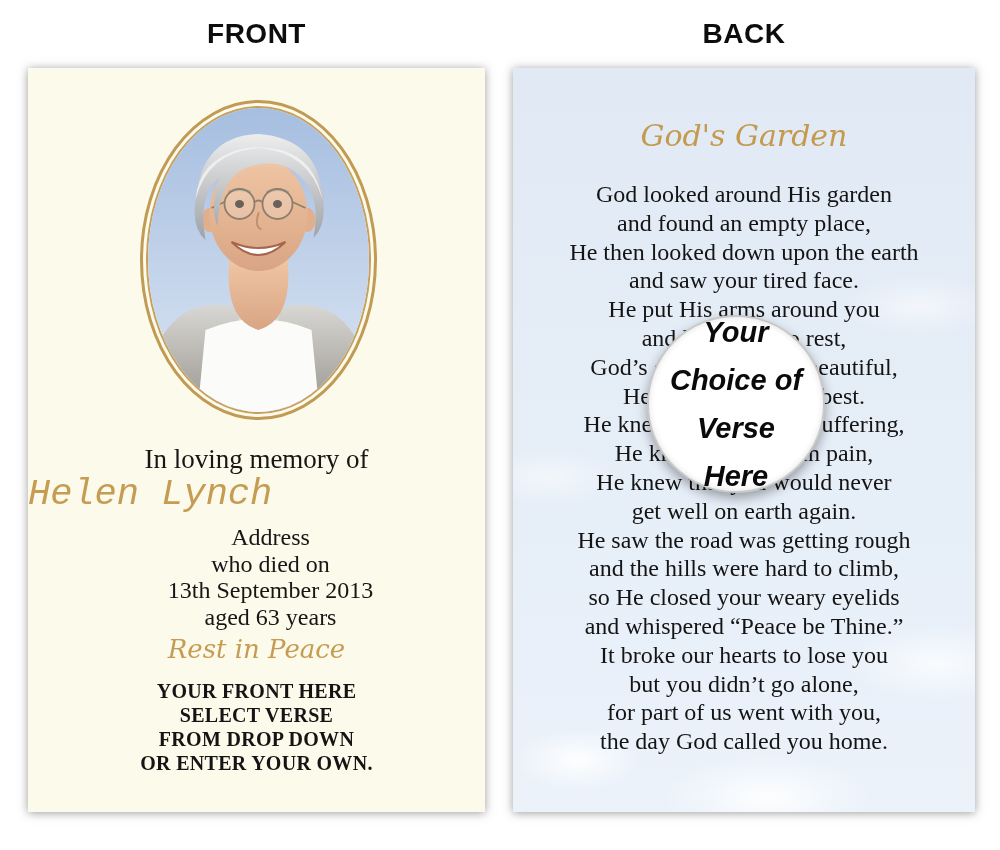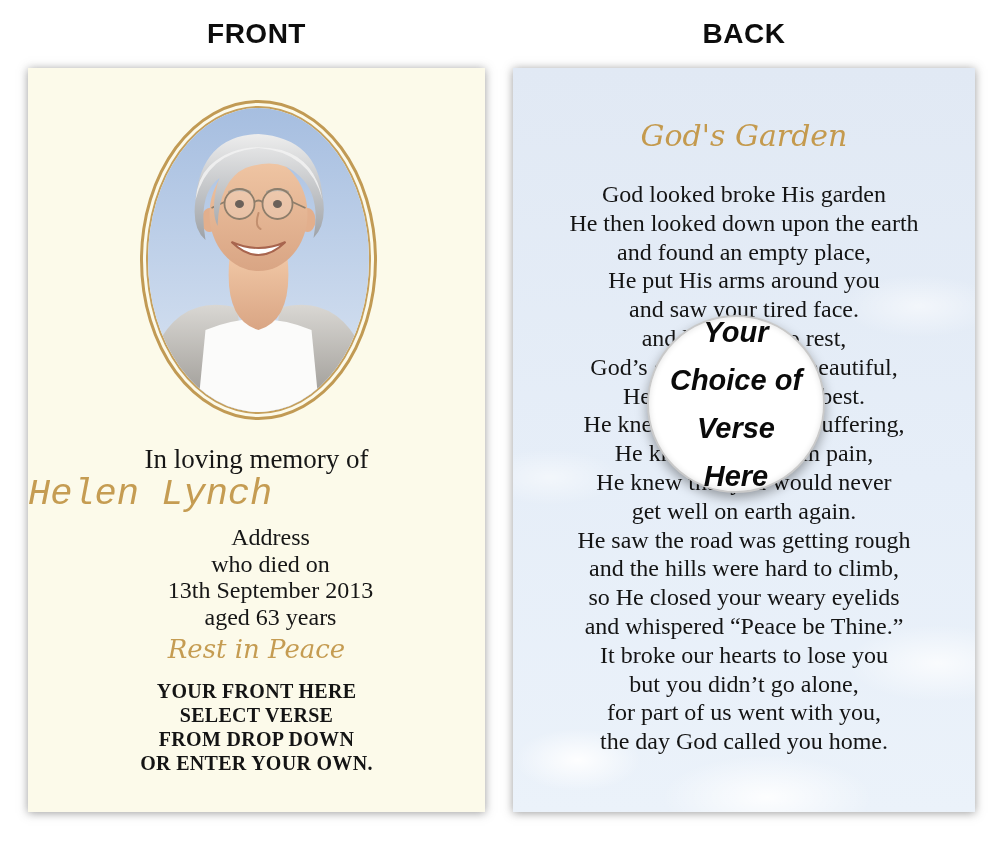--- a/index.html
+++ b/index.html
@@ -190,25 +190,25 @@
       <div>FROM DROP DOWN</div>
       <div>OR ENTER YOUR OWN.</div>
     </div>
   </div>
 
   <div class="card" id="back-card">
 
     <div class="back-title">God's Garden</div>
 
     <div class="back-verse">
-      <div>God looked broke His garden</div>
+      <div>God looked around His garden</div>
+      <div>and found an empty place,</div>
       <div>He then looked down upon the earth</div>
-      <div>and found an empty place,</div>
+      <div>and saw your tired face.</div>
       <div>He put His arms around you</div>
-      <div>and saw your tired face.</div>
       <div>and lifted you to rest,</div>
       <div>God’s garden must be beautiful,</div>
       <div>He always takes the best.</div>
       <div>He knew that you were suffering,</div>
       <div>He knew you were in pain,</div>
       <div>He knew that you would never</div>
       <div>get well on earth again.</div>
       <div>He saw the road was getting rough</div>
       <div>and the hills were hard to climb,</div>
       <div>so He closed your weary eyelids</div>

